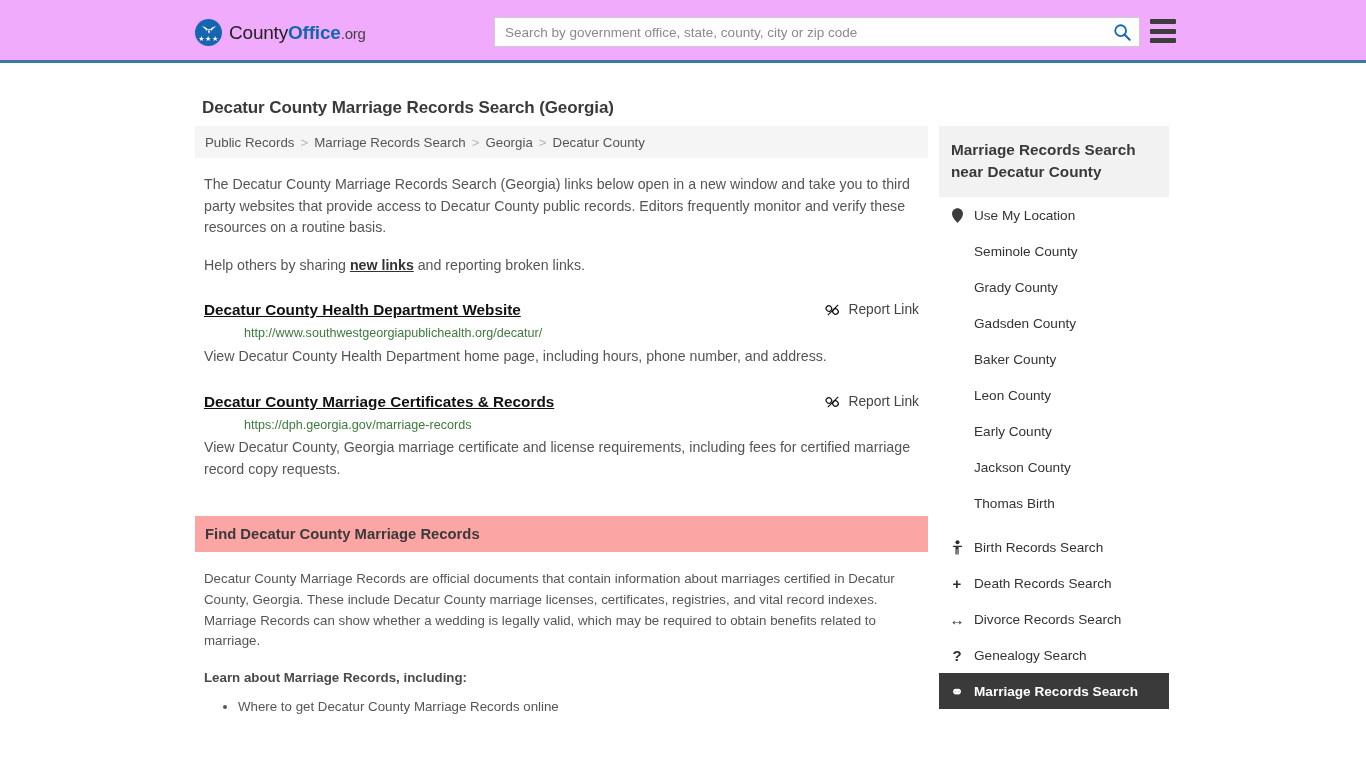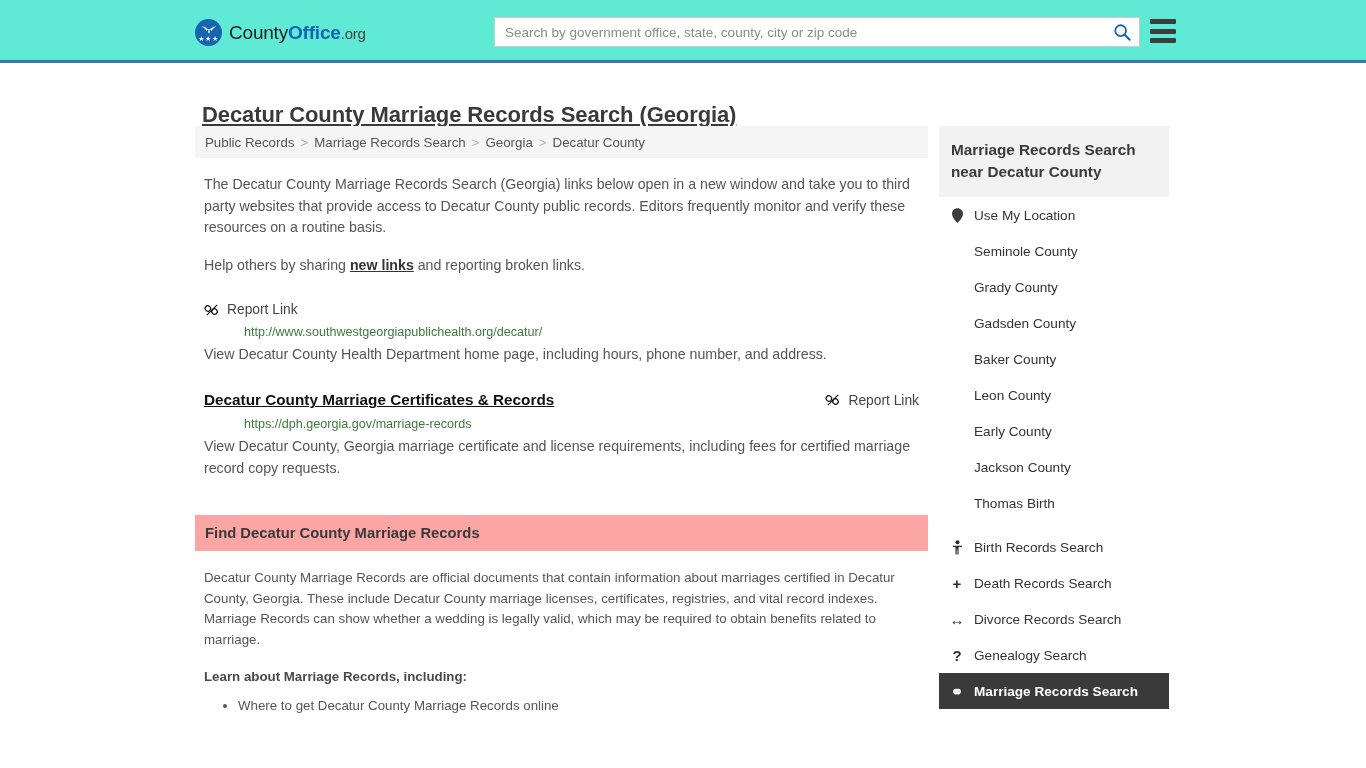--- a/index.html
+++ b/index.html
@@ -7,21 +7,21 @@
     margin: 0; padding: 0;
     width: 1366px; height: 768px;
     background: #ffffff;
     font-family: "Liberation Sans", sans-serif;
     overflow: hidden;
   }
 
   
   .site-header {
     height: 63px;
-    background: #5eead4;
+    background: #f0abfc;
     border-bottom: 3px solid #3a77ab;
     display: flex;
     align-items: center;
     position: relative;
   }
   .logo-wrap {
     display: flex;
     align-items: center;
     position: absolute;
     left: 195px;
@@ -103,25 +103,24 @@
   }
 
   
   .page {
     position: relative;
     width: 1366px;
   }
   .page-title {
     position: absolute;
     left: 202px; top: 24px;
-    font-size: 22px;
+    font-size: 17px;
     font-weight: bold;
     color: #3a3a3a;
     letter-spacing: -0.1px;
-    text-decoration: underline;
   }
   .content-col {
     position: absolute;
     left: 195px; top: 63px;
     width: 733px;
   }
   .side-col {
     position: absolute;
     left: 939px; top: 63px;
     width: 230px;
@@ -340,20 +339,21 @@
 
     <div class="intro">
       <p>The Decatur County Marriage Records Search (Georgia) links below open in a new window and take you to third party websites that provide access to Decatur County public records. Editors frequently monitor and verify these resources on a routine basis.</p>
       <p><span>Help others by sharing </span><a class="inline-link" href="#">new links</a><span> and reporting broken links.</span></p>
     </div>
 
     <div class="results">
 
       <div class="result">
         <div class="result-head">
+          <a class="result-title" href="#">Decatur County Health Department Website</a>
           <a class="report-link" href="#">
             <svg width="16" height="16" viewBox="0 0 20 20">
               <path d="M4.5 4.5 C6.8 4.5 8.2 6.3 8.2 8 C8.2 9.7 6.8 11.5 4.5 11.5 C2.6 11.5 1.5 10 1.5 8 C1.5 6 2.6 4.5 4.5 4.5 Z" fill="none" stroke="#111" stroke-width="1.5" transform="rotate(-45 5 8)"></path>
               <path d="M13.5 8.5 C15.4 8.5 16.5 10 16.5 12 C16.5 14 15.4 15.5 13.5 15.5 C11.2 15.5 9.8 13.7 9.8 12 C9.8 10.3 11.2 8.5 13.5 8.5 Z" fill="none" stroke="#111" stroke-width="1.5" transform="rotate(-45 13 12)"></path>
               <line x1="3.5" y1="16.5" x2="16.5" y2="3.5" stroke="#111" stroke-width="1.4"></line>
             </svg>
             <span>Report Link</span>
           </a>
         </div>
         <a class="result-url" href="#">http://www.southwestgeorgiapublichealth.org/decatur/</a>

